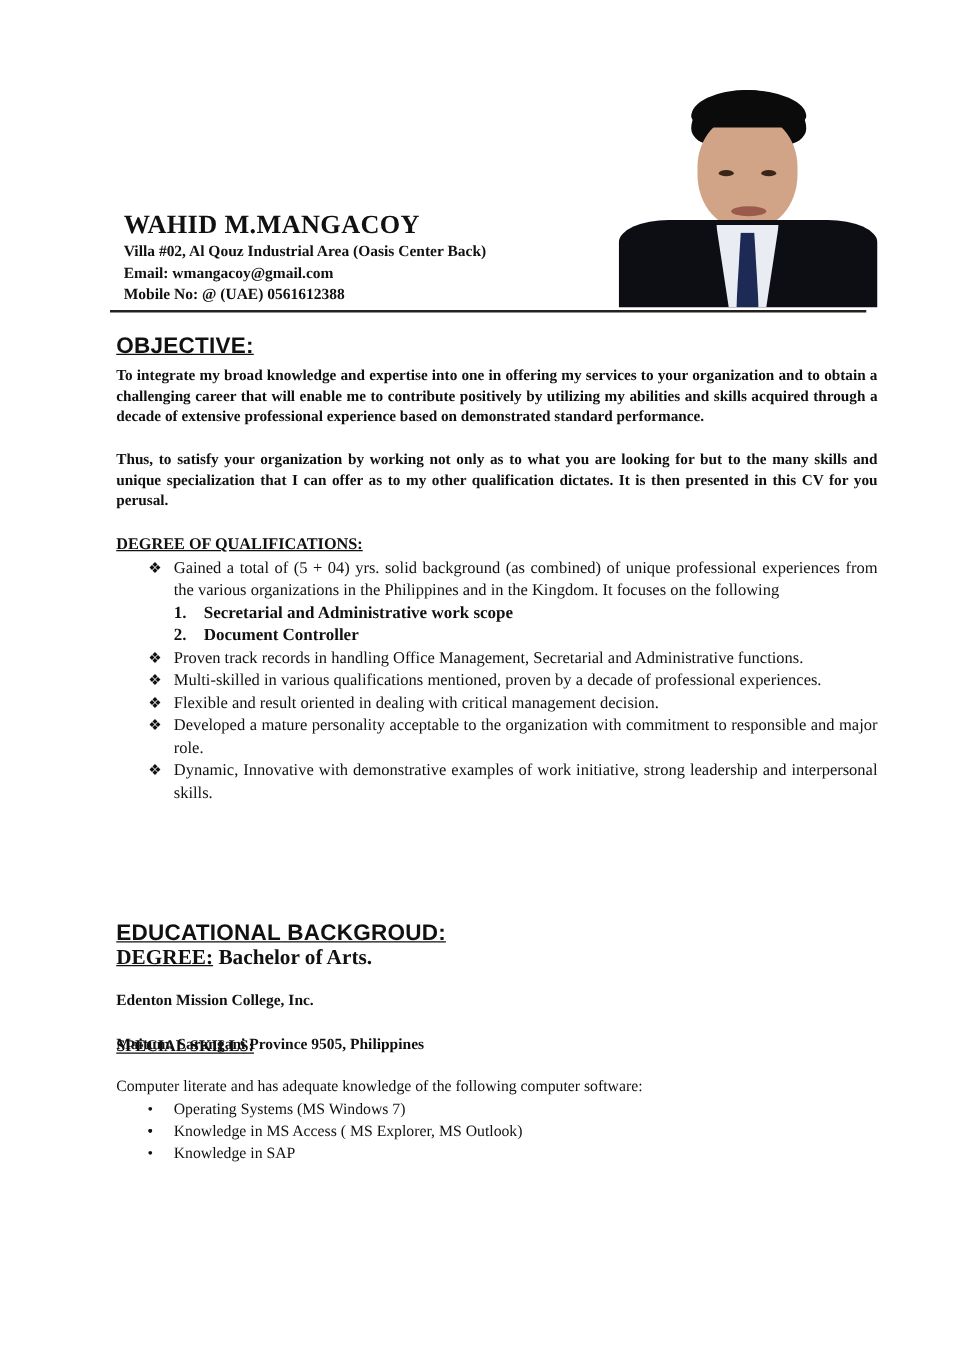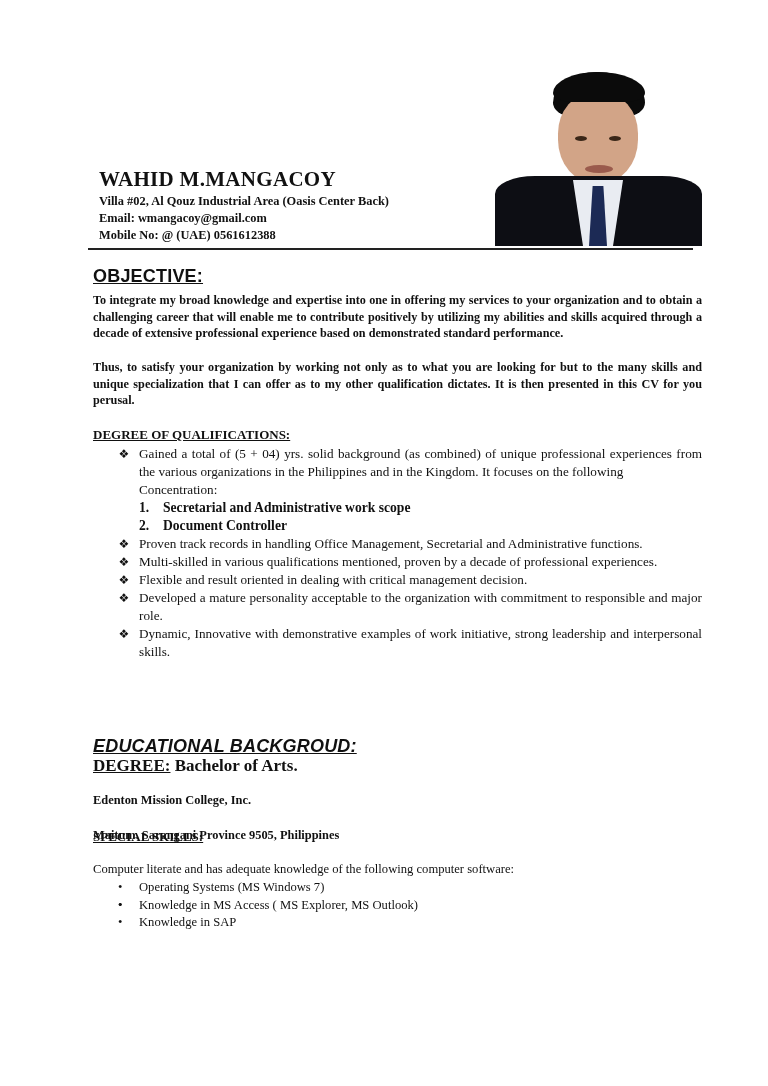--- a/index.html
+++ b/index.html
@@ -40,21 +40,21 @@
   .h-sub { left:93px; font-size:13px; font-weight:bold; text-decoration:underline; }
   .h-sum { top:427px; }
 
   .qlist { left:116px; top:445px; width:586px; font-size:13.2px; line-height:18px; }
   .qitem { position:relative; padding-left:23px; text-align:justify; }
   .qitem .bul { position:absolute; left:0; top:0; font-size:12px; width:16px; text-align:center; }
   .conc { padding-left:23px; }
   .num { padding-left:23px; font-weight:bold; font-size:13.6px; }
   .num .n { display:inline-block; width:24px; }
 
-  .h-edu { top:736px;font-style:italic; }
+  .h-edu { top:736px; }
   .h-deg { left:93px; top:756px; font-size:17px; font-weight:bold; }
   .h-deg .u { text-decoration:underline; }
   .edu-line { left:93px; font-size:12.4px; font-weight:bold; }
   .e1 { top:777px;margin-top:16px; } .e2 { top:828px; }
 
   .h-sk { top:829px; }
   .sk-intro { left:93px; top:862px; font-size:12.6px; }
   .sklist { left:116px; top:879px; font-size:12.6px; line-height:17.5px; }
   .skitem { position:relative; padding-left:23px; }
   .skitem .dot { position:absolute; left:2px; top:0; }
@@ -85,21 +85,20 @@
 <div class="abs h-big h-obj">OBJECTIVE:</div>
 <div class="abs para p1">To integrate my broad knowledge and expertise into one in offering my services to your organization and to obtain a challenging career that will enable me to contribute positively by utilizing my abilities and skills acquired through a decade of extensive professional experience based on demonstrated standard performance.</div>
 <div class="abs para p2">Thus, to satisfy your organization by working not only as to what you are looking for but to the many skills and unique specialization that I can offer as to my other qualification dictates. It is then presented in this CV for you perusal.</div>
 
 <div class="abs h-sub h-sum">DEGREE OF QUALIFICATIONS:</div>
 <div class="abs qlist">
   <div class="qitem">
     <span class="bul">❖</span>
     <span>Gained a total of (5 + 04) yrs. solid background (as combined) of unique professional experiences from the various organizations in the Philippines and in the Kingdom.  It focuses on the following</span>
   </div>
-  <div class="conc">Concentration:</div>
   <div class="num">
     <span class="n">1.</span><span>Secretarial and Administrative work scope</span>
   </div>
   <div class="num">
     <span class="n">2.</span><span>Document Controller</span>
   </div>
   <div class="qitem">
     <span class="bul">❖</span>
     <span>Proven track records in handling Office Management, Secretarial and Administrative functions.</span>
   </div>

